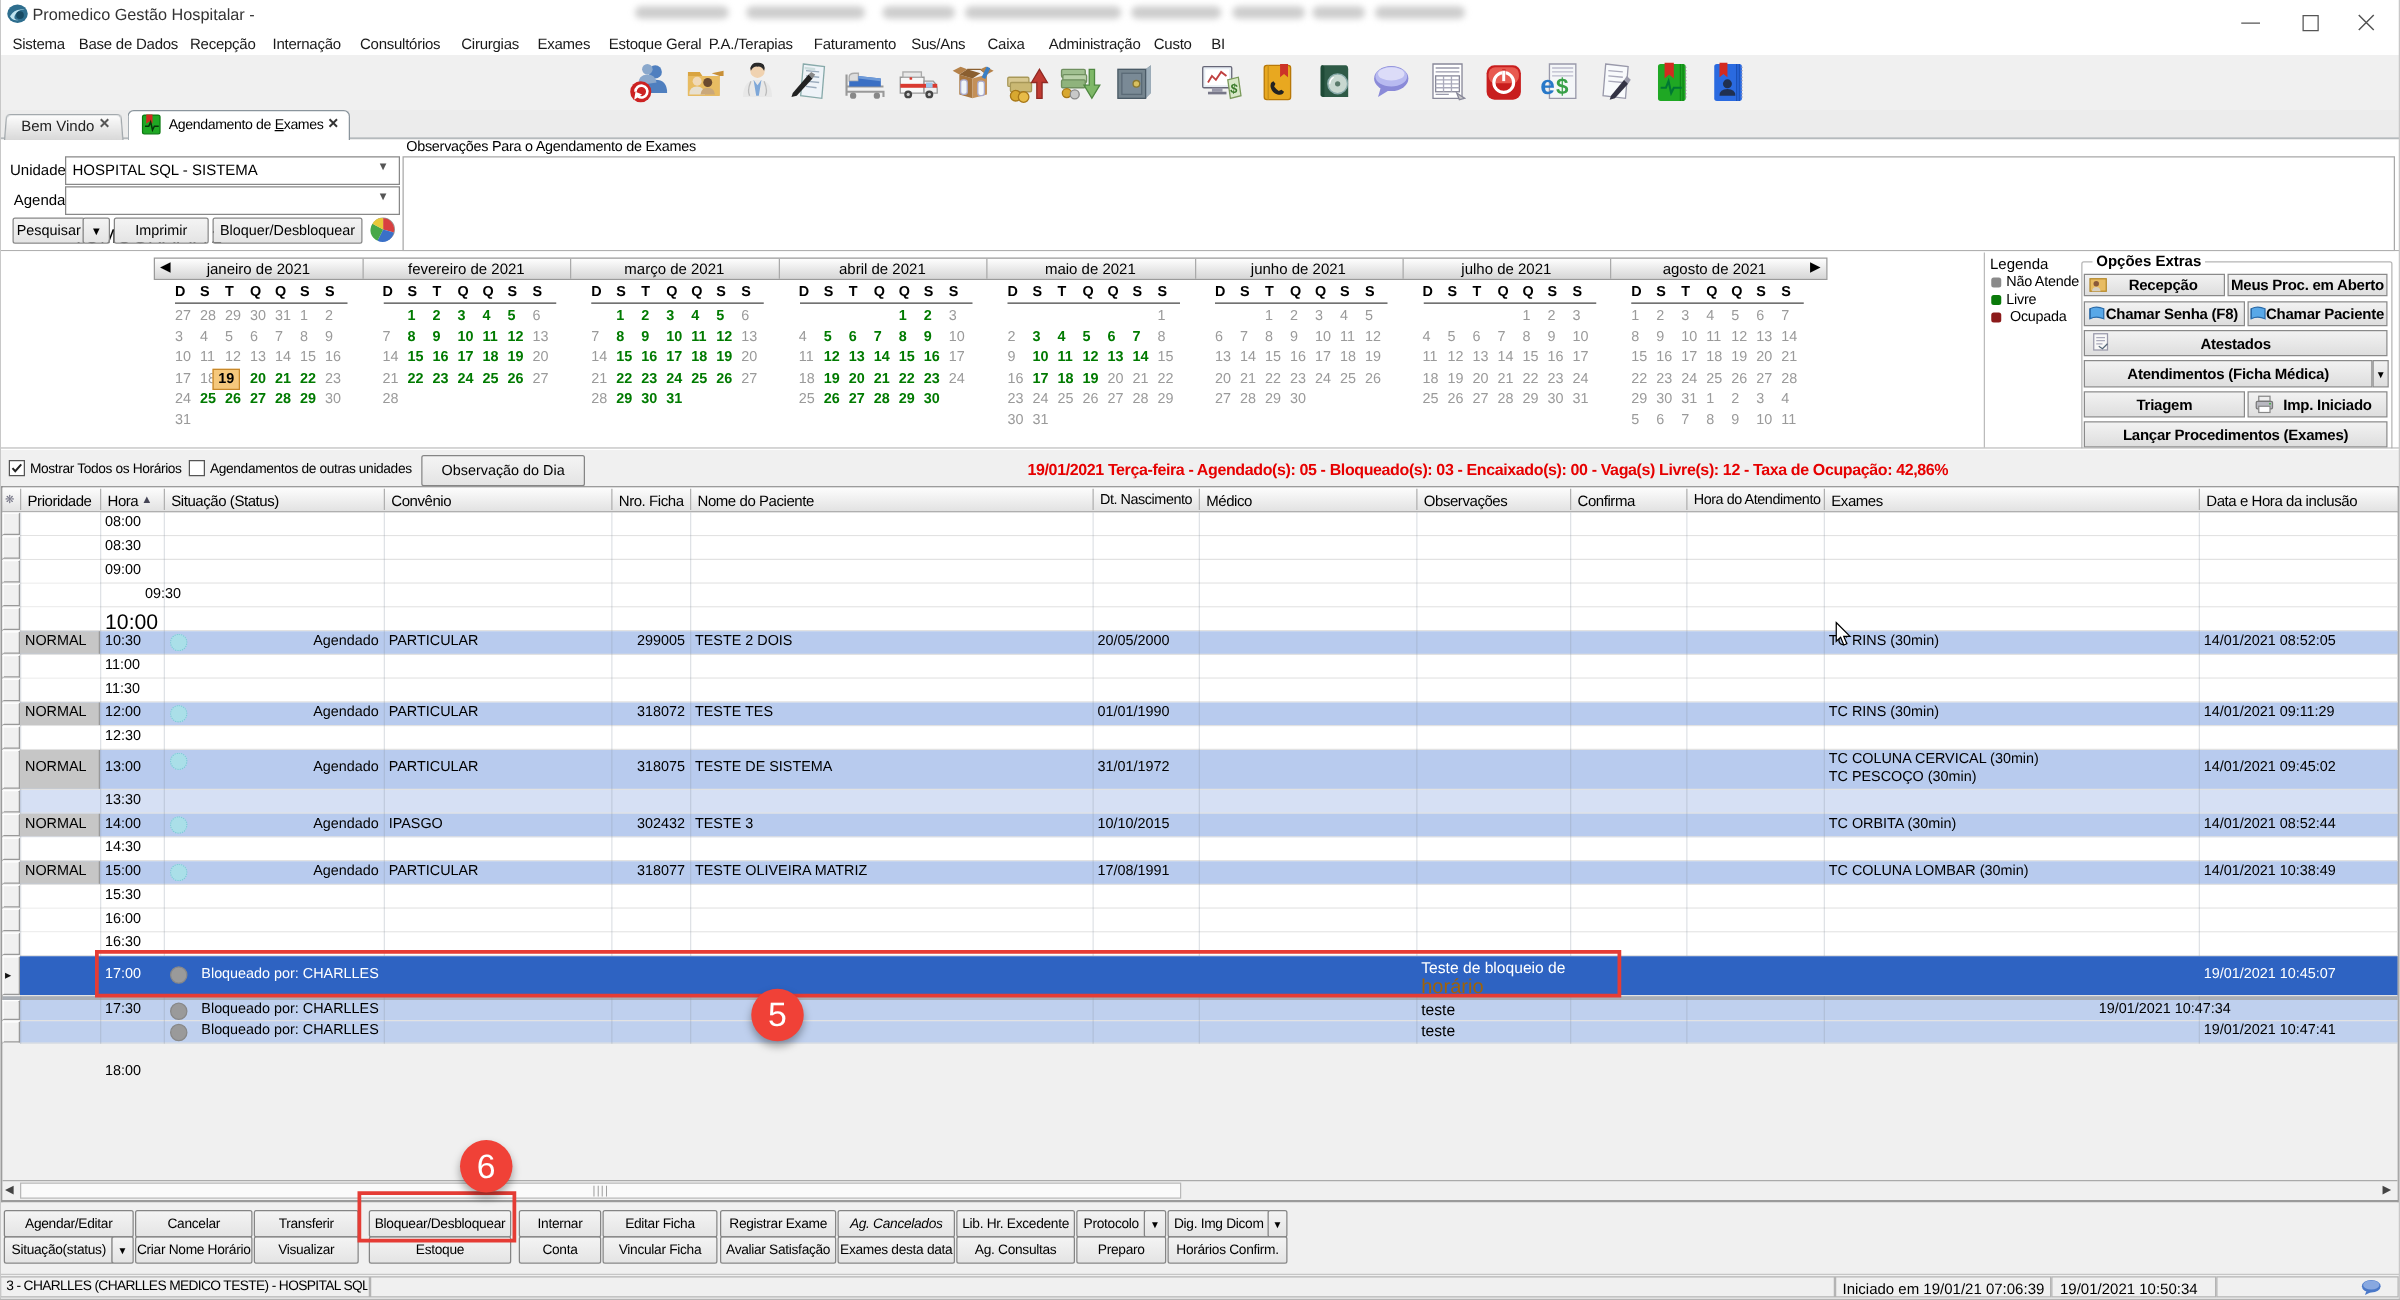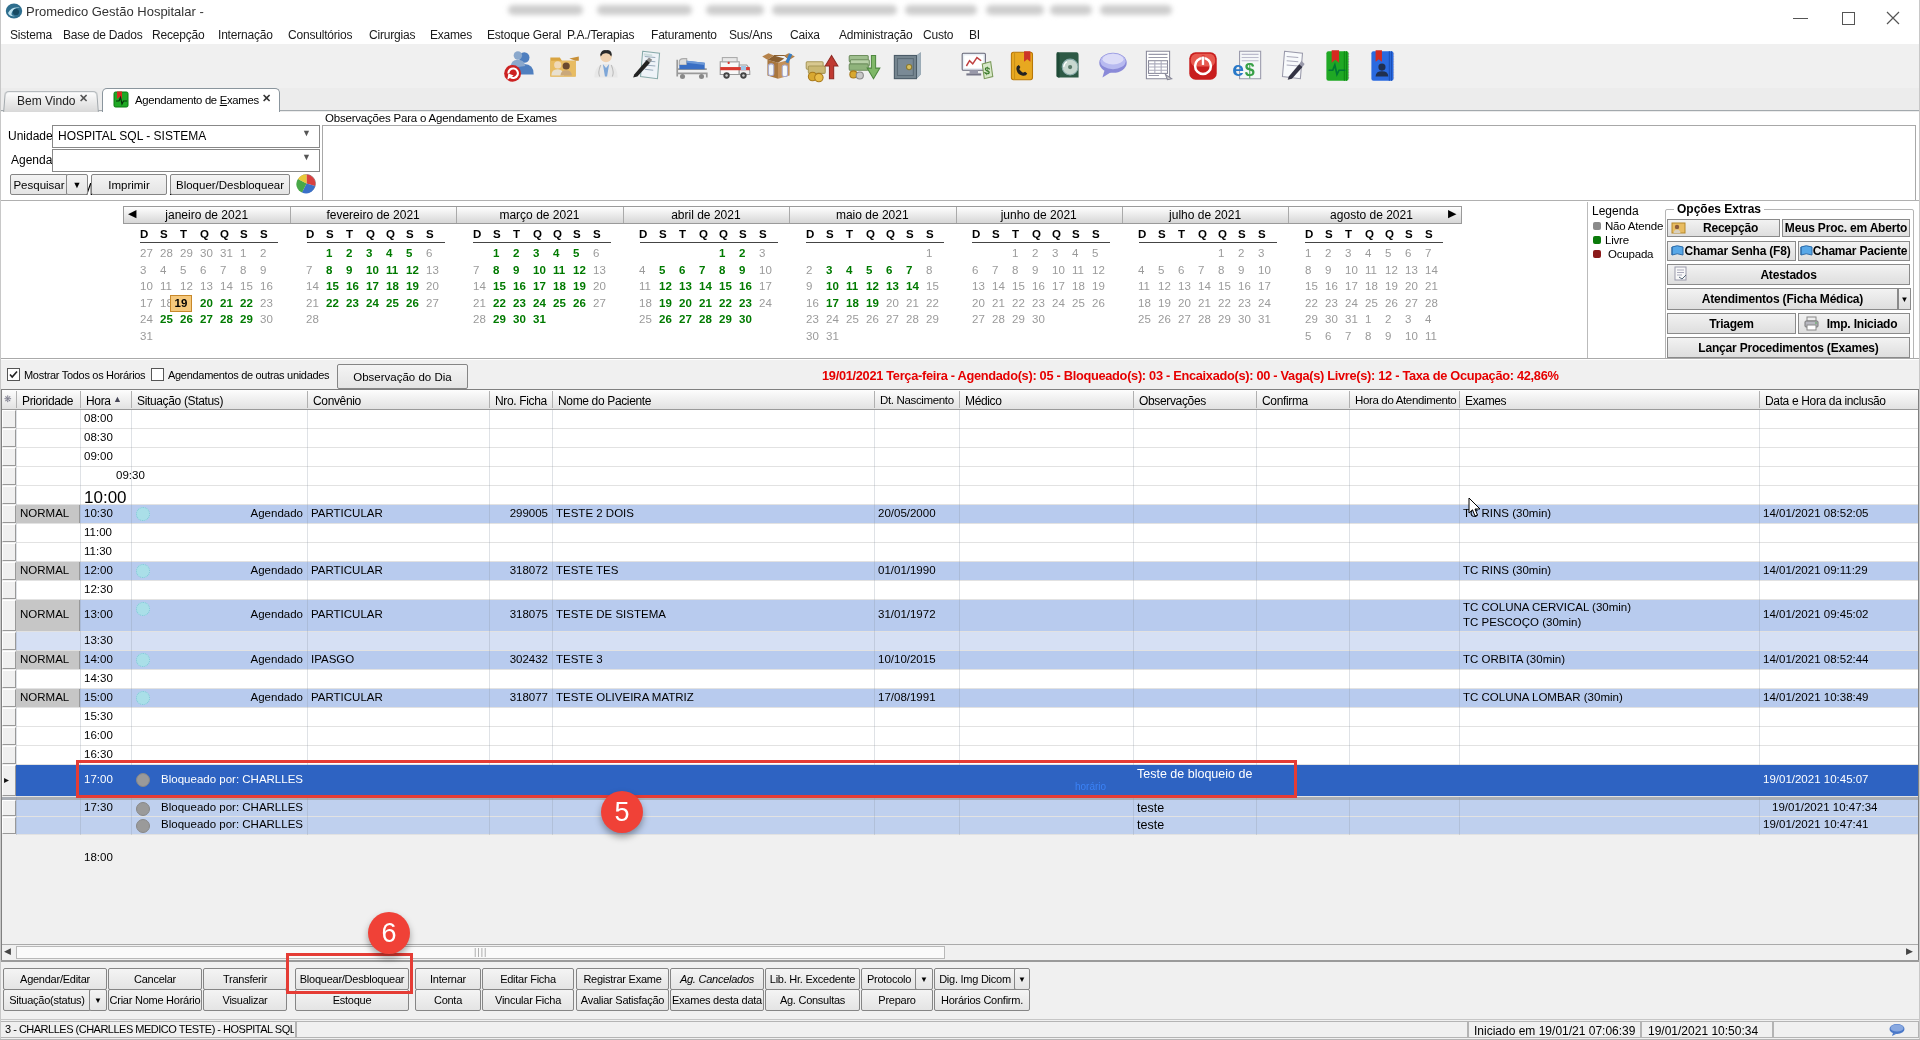--- a/index.html
+++ b/index.html
@@ -825,27 +825,27 @@
 <span style="position:absolute;left:878px;top:691px;font-size:11.5px;color:#000;white-space:nowrap;">17/08/1991</span>
 <span style="position:absolute;left:1463px;top:691px;font-size:11.5px;color:#000;white-space:nowrap;">TC COLUNA LOMBAR (30min)</span>
 <span style="position:absolute;left:1763px;top:691px;font-size:11.5px;color:#000;white-space:nowrap;">14/01/2021 10:38:49</span>
 <span style="position:absolute;left:84px;top:710px;font-size:11.5px;color:#000;white-space:nowrap;">15:30</span>
 <span style="position:absolute;left:84px;top:729px;font-size:11.5px;color:#000;white-space:nowrap;">16:00</span>
 <span style="position:absolute;left:84px;top:748px;font-size:11.5px;color:#000;white-space:nowrap;">16:30</span>
 <span style="position:absolute;left:84px;top:773px;font-size:11.5px;color:#fff;white-space:nowrap;">17:00</span>
 <div style="position:absolute;left:136px;top:773px;width:14px;height:14px;border-radius:50%;background:#9a9a9a;border:1px solid #888;box-sizing:border-box;"></div>
 <span style="position:absolute;right:1617px;top:773px;font-size:11.5px;color:#fff;white-space:nowrap;">Bloqueado por: CHARLLES</span>
 <span style="position:absolute;left:1137px;top:767px;font-size:12.5px;color:#fff;white-space:nowrap;">Teste de bloqueio de</span>
-<span style="position:absolute;left:1075px;top:781px;font-size:10px;color:#3b82f6;white-space:nowrap;">horário</span>
+<span style="position:absolute;left:1137px;top:781px;font-size:16px;color:#a16207;white-space:nowrap;">horário</span>
 <span style="position:absolute;left:1763px;top:773px;font-size:11.5px;color:#fff;white-space:nowrap;">19/01/2021 10:45:07</span>
 <span style="position:absolute;left:84px;top:801px;font-size:11.5px;color:#000;white-space:nowrap;">17:30</span>
 <div style="position:absolute;left:136px;top:802px;width:14px;height:14px;border-radius:50%;background:#9a9a9a;border:1px solid #888;box-sizing:border-box;"></div>
 <span style="position:absolute;right:1617px;top:801px;font-size:11.5px;color:#000;white-space:nowrap;">Bloqueado por: CHARLLES</span>
 <span style="position:absolute;left:1137px;top:801px;font-size:12.5px;color:#000;white-space:nowrap;">teste</span>
-<span style="position:absolute;left:1772px;top:801px;font-size:11.5px;color:#000;white-space:nowrap;">19/01/2021 10:47:34</span>
+<span style="position:absolute;left:1679px;top:801px;font-size:11.5px;color:#000;white-space:nowrap;">19/01/2021 10:47:34</span>
 <span style="position:absolute;left:84px;top:818px;font-size:11.5px;color:#000;white-space:nowrap;margin-top:33px;">18:00</span>
 <div style="position:absolute;left:136px;top:819px;width:14px;height:14px;border-radius:50%;background:#9a9a9a;border:1px solid #888;box-sizing:border-box;"></div>
 <span style="position:absolute;right:1617px;top:818px;font-size:11.5px;color:#000;white-space:nowrap;">Bloqueado por: CHARLLES</span>
 <span style="position:absolute;left:1137px;top:818px;font-size:12.5px;color:#000;white-space:nowrap;">teste</span>
 <span style="position:absolute;left:1763px;top:818px;font-size:11.5px;color:#000;white-space:nowrap;">19/01/2021 10:47:41</span>
 <svg style="position:absolute;left:1468px;top:497px" width="14" height="21" viewBox="0 0 14 21">
 <path d="M1 1 L1 16 L4.5 12.8 L7 19 L9.5 18 L7 12 L12 12 Z" fill="#fff" stroke="#000" stroke-width="1"></path>
   </svg>
 <div style="position:absolute;left:2px;top:944px;width:1916px;height:16px;background:#f0f0f0;border-top:1px solid #aaa;"></div>
 <div style="position:absolute;left:16px;top:946px;width:929px;height:13px;background:#fafafa;border:1px solid #b8b8b8;box-sizing:border-box;"></div>

